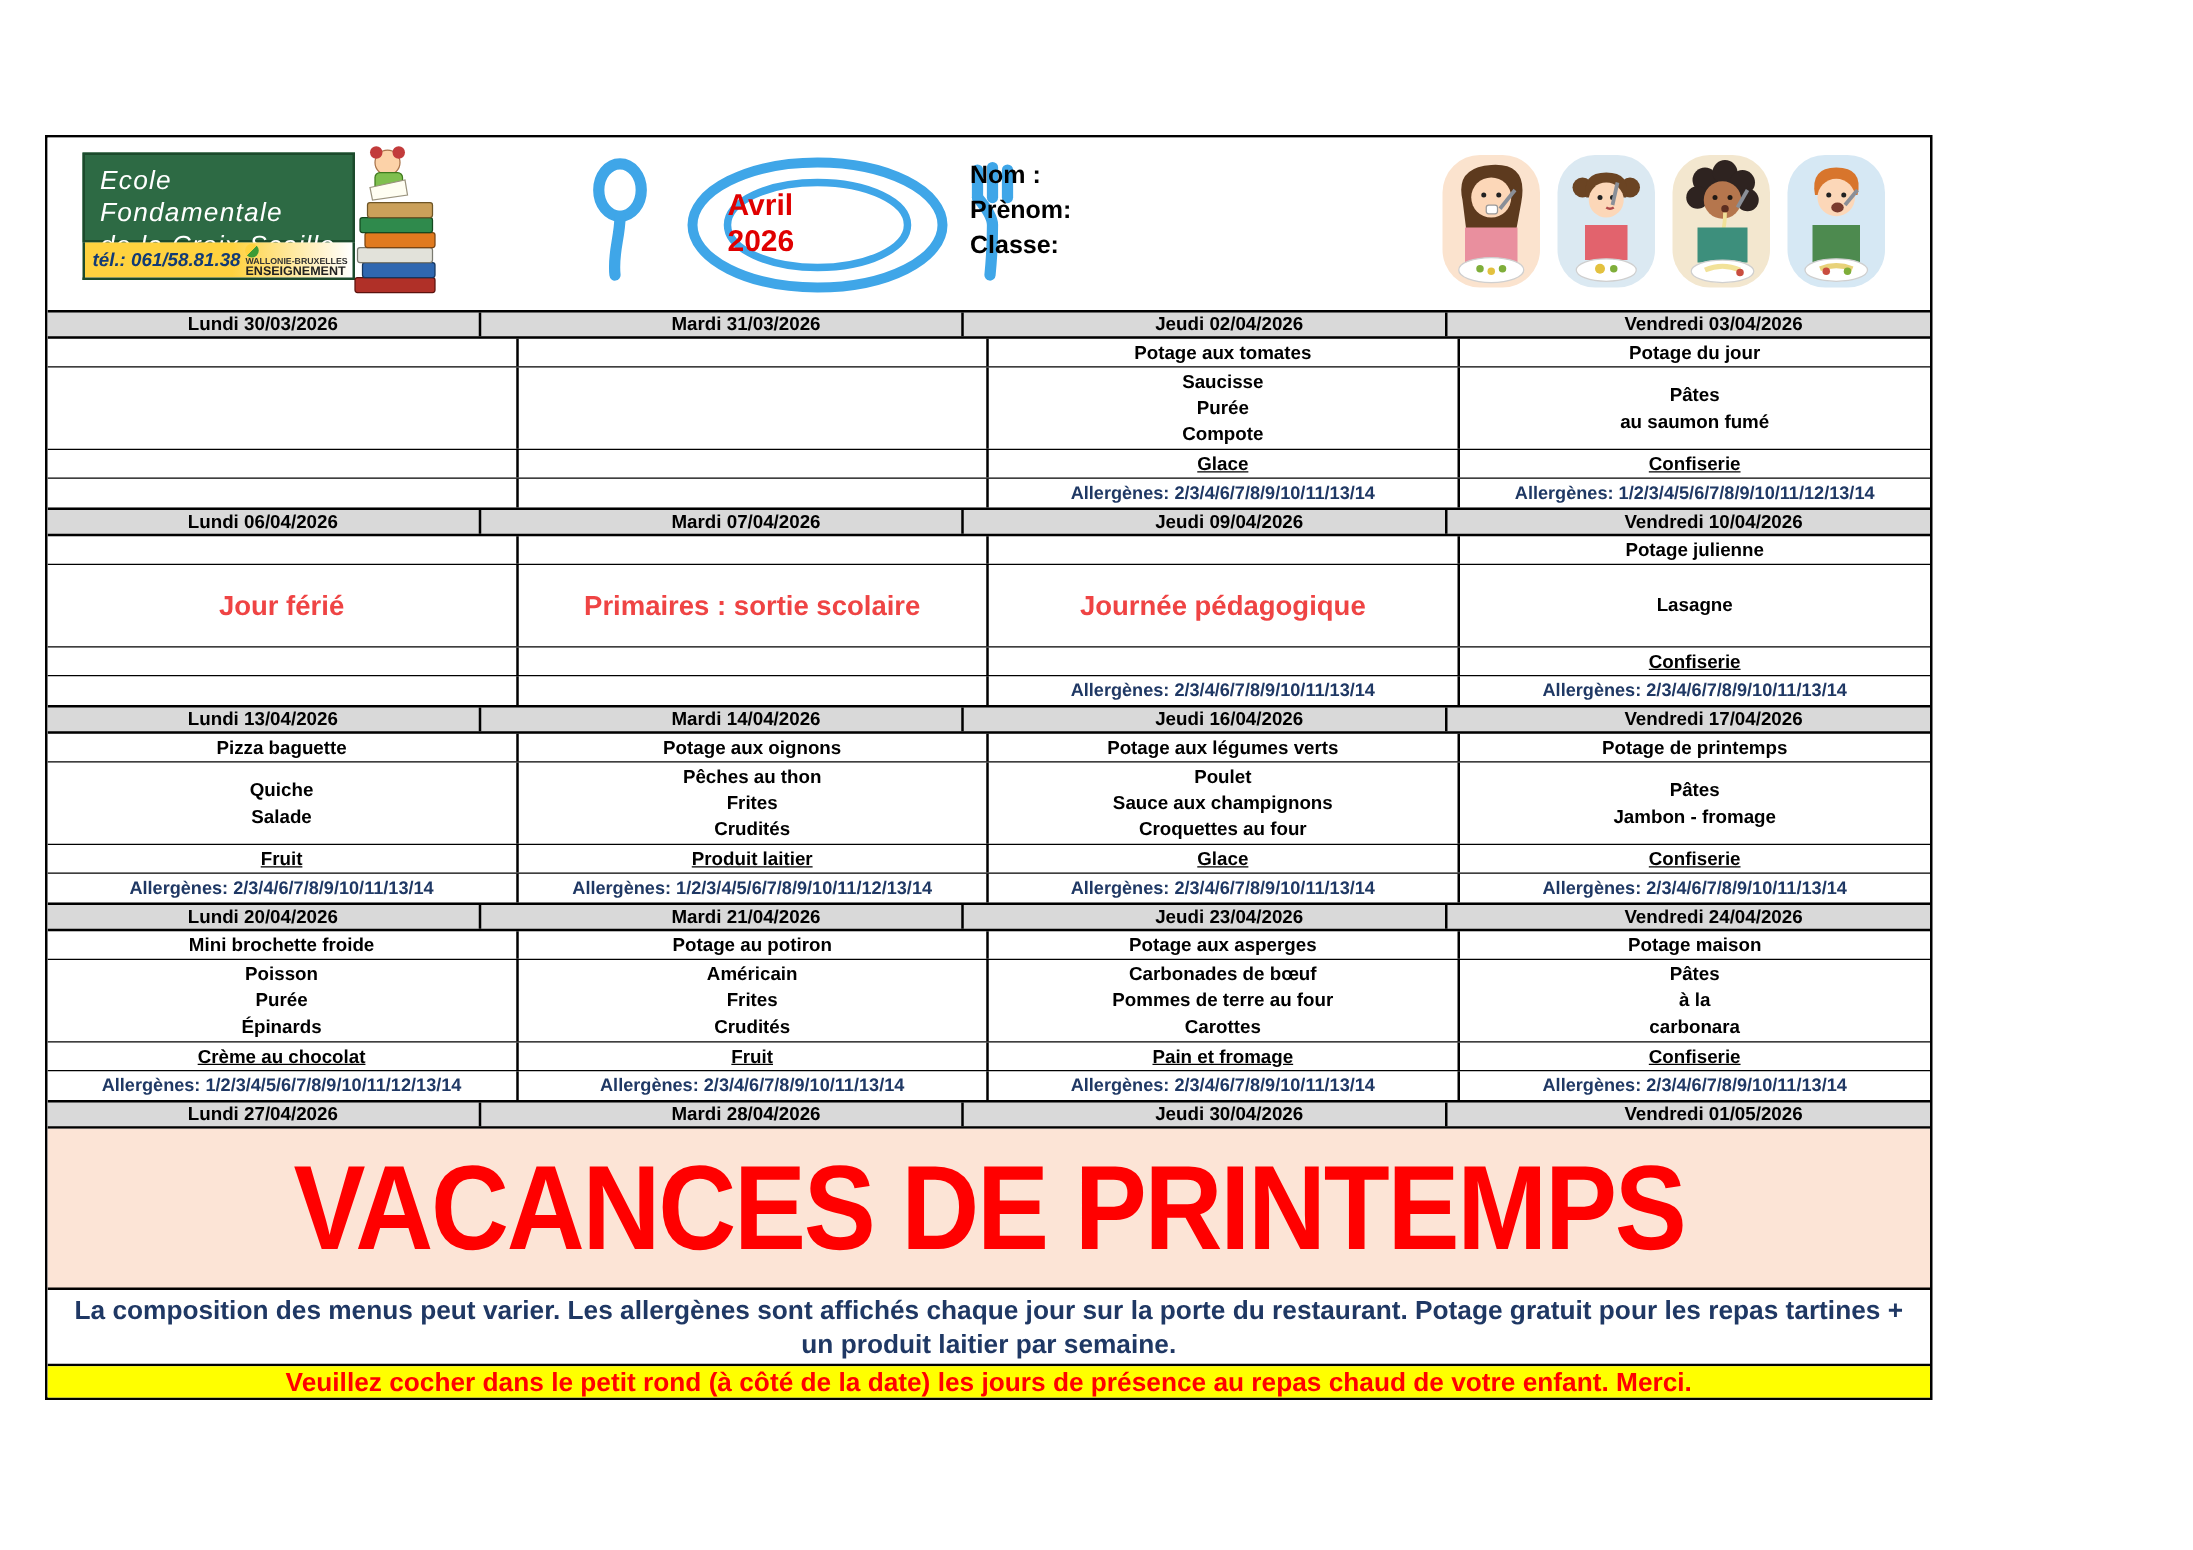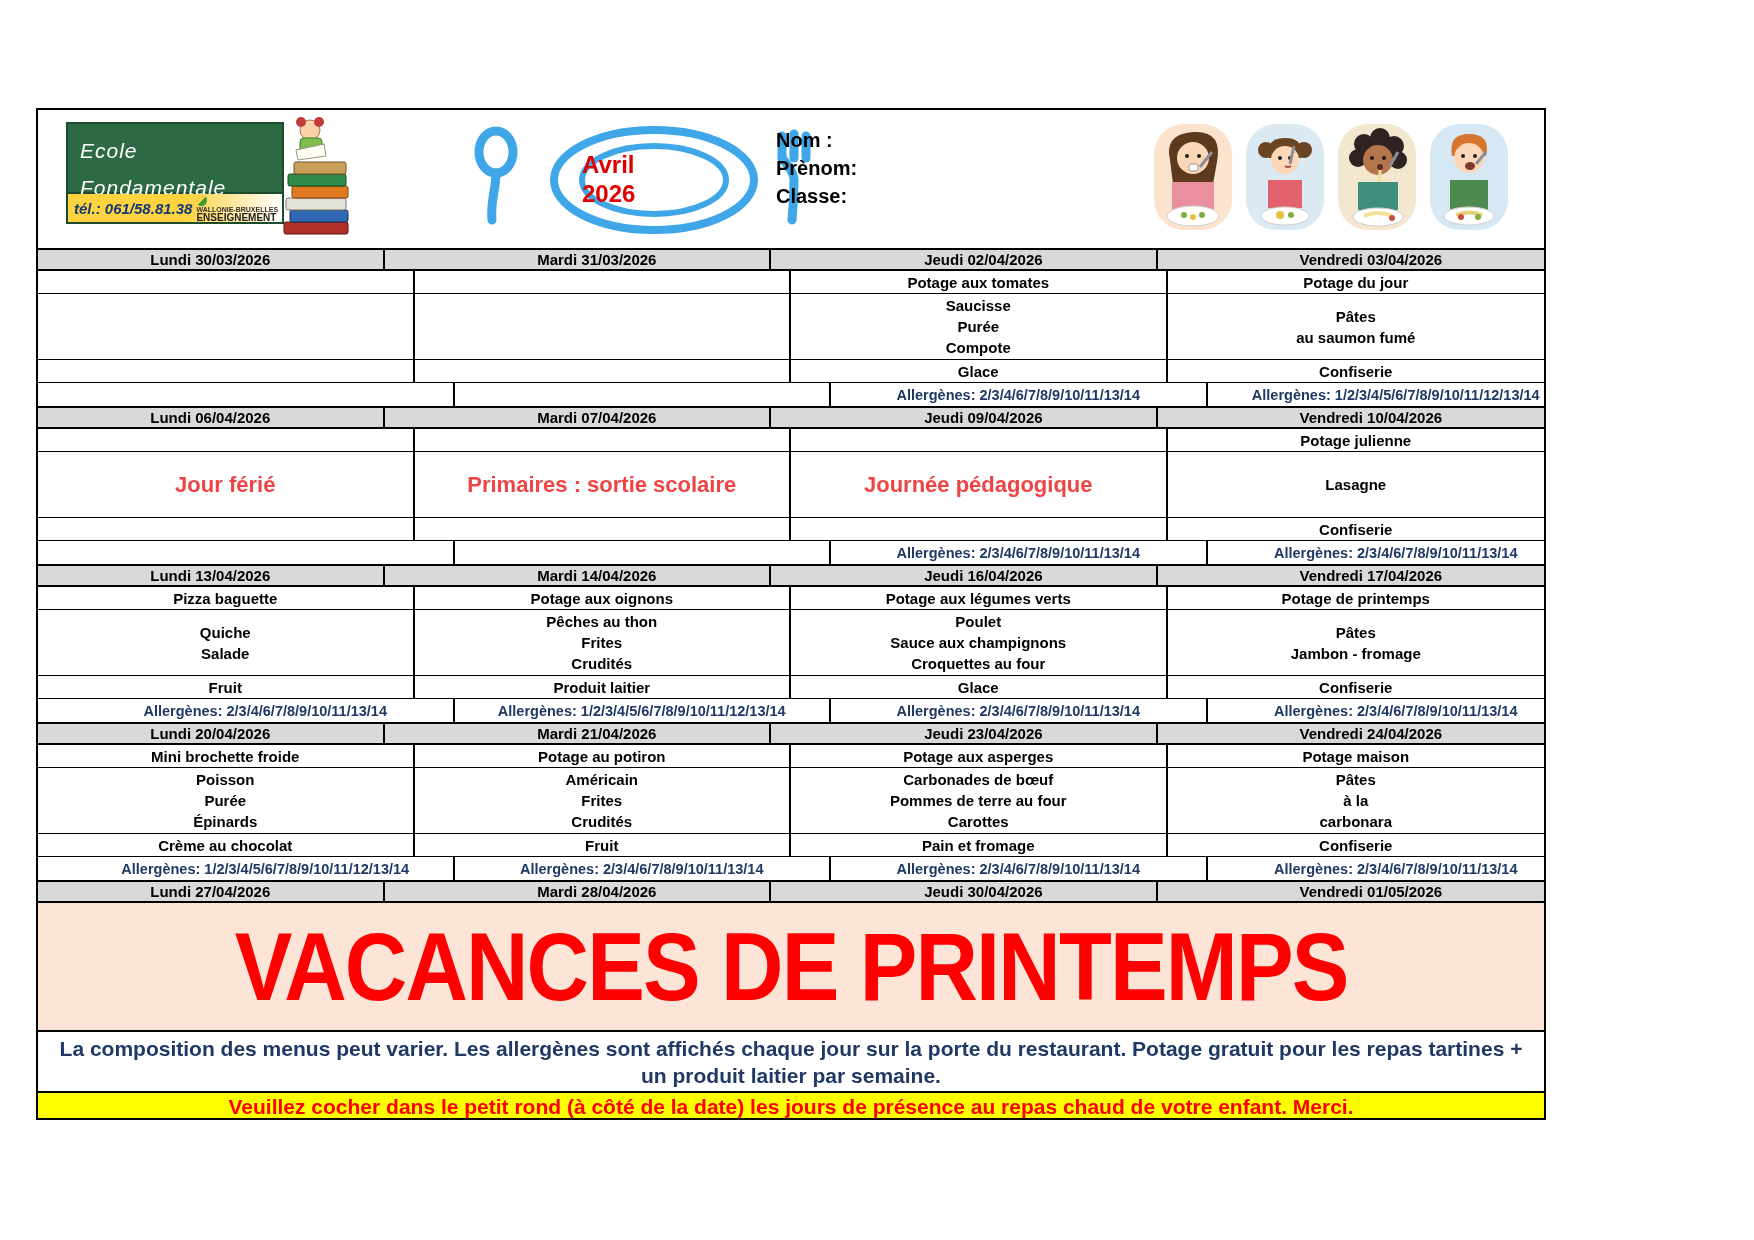--- a/index.html
+++ b/index.html
@@ -11,21 +11,21 @@
     border:2px solid #000; background:#fff; overflow:hidden;
   }
 
   
   .band { position:relative; height:138px; background:#fff; }
 
   .logo { position:absolute; left:28px; top:12px; width:250px; height:110px; }
   .logo-board {
     position:absolute; left:0; top:0; width:218px; height:72px;
     background:#2d6a44; border:2px solid #1c4a2c;
-    color:#fff; font-style:italic; font-size:21px; line-height:37px;
+    color:#fff; font-style:italic; font-size:21px; line-height:26px;
     padding:8px 0 0 12px; letter-spacing:1px;
   }
   .logo-strip {
     position:absolute; left:0; top:72px; width:218px; height:30px;
     background:linear-gradient(90deg,#ffd23f 0%, #ffd23f 55%, #ffffff 100%);
     border:2px solid #1c4a2c; border-top:none; display:flex; align-items:center;
   }
   .logo-tel { color:#123a75; font-weight:bold; font-style:italic; font-size:15px; padding-left:6px; white-space:nowrap; }
   .logo-net { margin-left:4px; line-height:8px; white-space:nowrap; }
   .logo-net .l1 { font-size:7px; color:#333; font-weight:bold; display:block; }
@@ -46,22 +46,22 @@
   .t-row { display:flex; width:100%; border-bottom:1px solid #000; }
   .t-cell {
     width:25%; display:flex; flex-direction:column; align-items:center; justify-content:center;
     text-align:center; border-right:2px solid #000; font-weight:bold; font-size:15px; color:#000;
     overflow:hidden; padding:0 4px;
   }
   .t-cell:last-child { border-right:none; }
   .day-row   { height:23px; background:#d9d9d9; border-top:2px solid #000; border-bottom:2px solid #000;gap:40px; }
   .soup-row  { height:23px; }
   .main-row  { height:66px; }
-  .dessert-row { height:23px; }
-  .allergen-row { height:23px; border-bottom:0;margin-left:40px; }
+  .dessert-row { height:23px;text-decoration:underline; }
+  .allergen-row { height:23px; border-bottom:0; }
   .allergen-row .t-cell { color:#1f3864; font-size:14.5px; }
   .menu-line { line-height:21px; }
   .special { color:#ef4444; font-size:22px; font-weight:bold; }
 
   
   .vacation {
     height:129px; background:#fce4d6; border-bottom:2px solid #000;
     display:flex; align-items:center; justify-content:center; overflow:hidden;
   }
   .vacation span {

